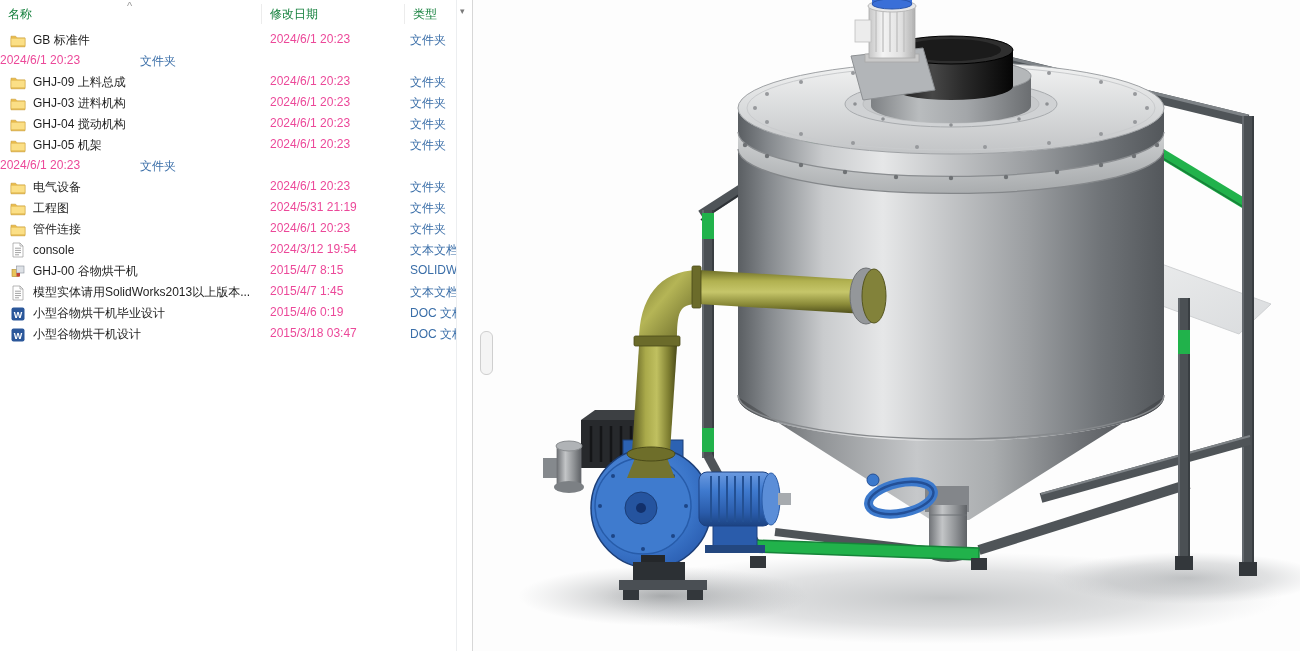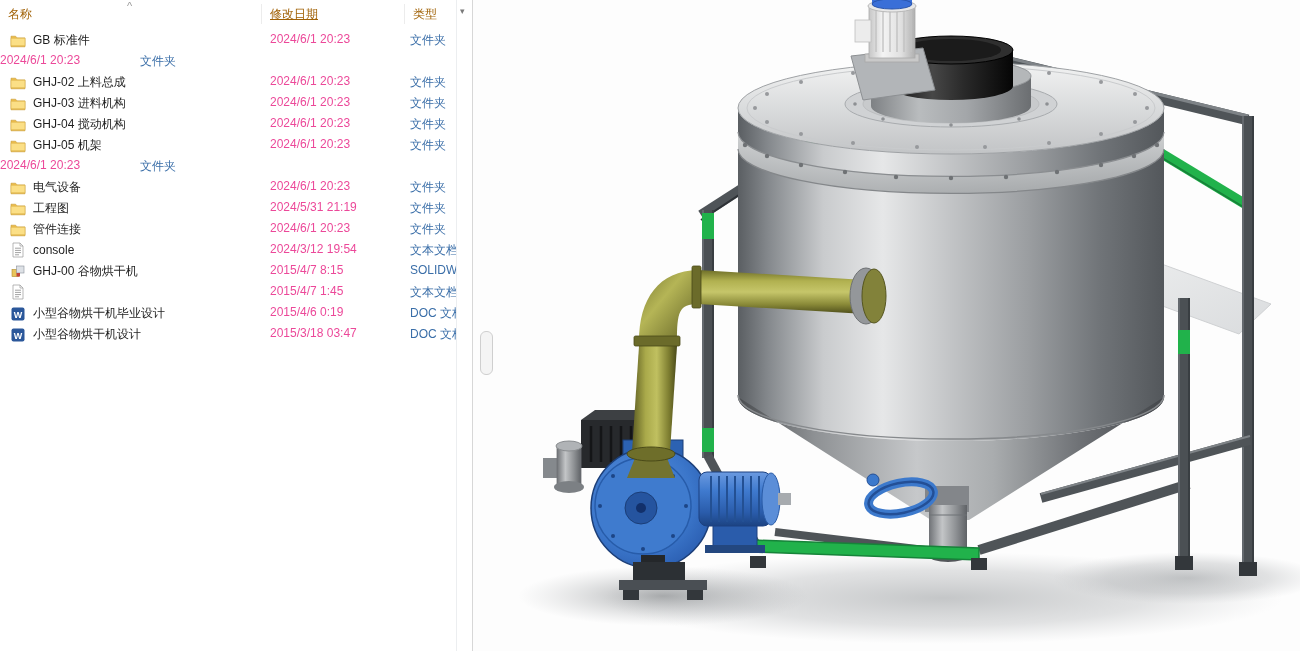--- a/index.html
+++ b/index.html
@@ -4,24 +4,24 @@
 <style>
   html,body{margin:0;padding:0;background:#fff;width:1300px;height:651px;overflow:hidden;
     font-family:"Liberation Sans","DejaVu Sans",sans-serif;}
   .app{display:flex;width:1300px;height:651px;}
 
   
   .file-pane{width:472px;height:651px;position:relative;background:#fff;flex:none;font-size:12px;}
   .scroll-strip{position:absolute;right:0;top:0;width:15px;height:100%;border-left:1px solid #eceef0;background:#fff;}
   .hdr-menu{position:absolute;left:454px;top:7px;font-size:9px;color:#7a7a7a;line-height:1;}
   .sort-caret{position:absolute;left:127px;top:1px;font-size:11px;color:#9a9a9a;line-height:1;}
-  .list-header{display:flex;height:28px;align-items:center;color:#a16207;position:relative;}
+  .list-header{display:flex;height:28px;align-items:center;color:#15803d;position:relative;}
   .list-header .hc{box-sizing:border-box;white-space:nowrap;overflow:hidden;border-right:1px solid #ececec;height:20px;line-height:20px;}
   .hc-name{width:262px;padding-left:8px;}
-  .hc-date{width:143px;padding-left:8px;text-decoration:underline;}
+  .hc-date{width:143px;padding-left:8px;}
   .hc-type{width:52px;padding-left:8px;border-right:none!important;}
   .rows{position:absolute;top:32px;left:0;right:15px;}
   .row{display:flex;height:21px;align-items:flex-start;cursor:default;}
   .c-name{box-sizing:border-box;width:270px;padding-left:10px;display:flex;align-items:center;gap:7px;color:#1e1e1e;white-space:nowrap;overflow:hidden;}
   .c-name .ic{width:16px;height:16px;flex:none;display:inline-block;}
   .c-name .ic svg{display:block;width:16px;height:16px;}
   .c-date{box-sizing:border-box;width:140px;color:#ec4899;white-space:nowrap;}
   .c-type{box-sizing:border-box;width:47px;color:#3a6ea8;white-space:nowrap;overflow:hidden;}
 
   
@@ -62,21 +62,21 @@
       <div class="c-type">文件夹</div>
     </div>
         <div class="row">
       <div class="c-name">
         <span class="ic">
               <svg viewBox="0 0 16 16">
                 <path d="M1 3.2h4.6l1.5 1.7H15v8.9H1z" fill="#eebf4d" stroke="#c79a33" stroke-width=".6"></path>
                 <path d="M1 5.2h14v7.6H1z" fill="#fbdf86" stroke="#d9ae45" stroke-width=".6"></path>
               </svg>
             </span>
-        <span>GHJ-02 上料总成</span>
+        <span>GHJ-09 上料总成</span>
       </div>
       <div class="c-date">2024/6/1 20:23</div>
       <div class="c-type">文件夹</div>
     </div>
         <div class="row">
       <div class="c-name">
         <span class="ic">
               <svg viewBox="0 0 16 16">
                 <path d="M1 3.2h4.6l1.5 1.7H15v8.9H1z" fill="#eebf4d" stroke="#c79a33" stroke-width=".6"></path>
                 <path d="M1 5.2h14v7.6H1z" fill="#fbdf86" stroke="#d9ae45" stroke-width=".6"></path>
@@ -186,20 +186,21 @@
     </div>
         <div class="row">
       <div class="c-name">
         <span class="ic">
               <svg viewBox="0 0 16 16">
                 <path d="M3 1h7l3 3v11H3z" fill="#fff" stroke="#9a9a9a" stroke-width=".7"></path>
                 <path d="M10 1v3h3" fill="none" stroke="#9a9a9a" stroke-width=".7"></path>
                 <path d="M5 6.2h6M5 8.4h6M5 10.6h6M5 12.8h4" stroke="#8a8a8a" stroke-width=".8"></path>
               </svg>
             </span>
+        <span>模型实体请用SolidWorks2013以上版本...</span>
       </div>
       <div class="c-date">2015/4/7 1:45</div>
       <div class="c-type">文本文档</div>
     </div>
         <div class="row">
       <div class="c-name">
         <span class="ic">
               <svg viewBox="0 0 16 16">
                 <rect x="1.5" y="1.5" width="13" height="13" rx="2" fill="#2b579a"></rect>
                 <text x="8" y="11.6" font-size="9" font-weight="bold" fill="#fff" text-anchor="middle" font-family="Liberation Sans, sans-serif">W</text>

